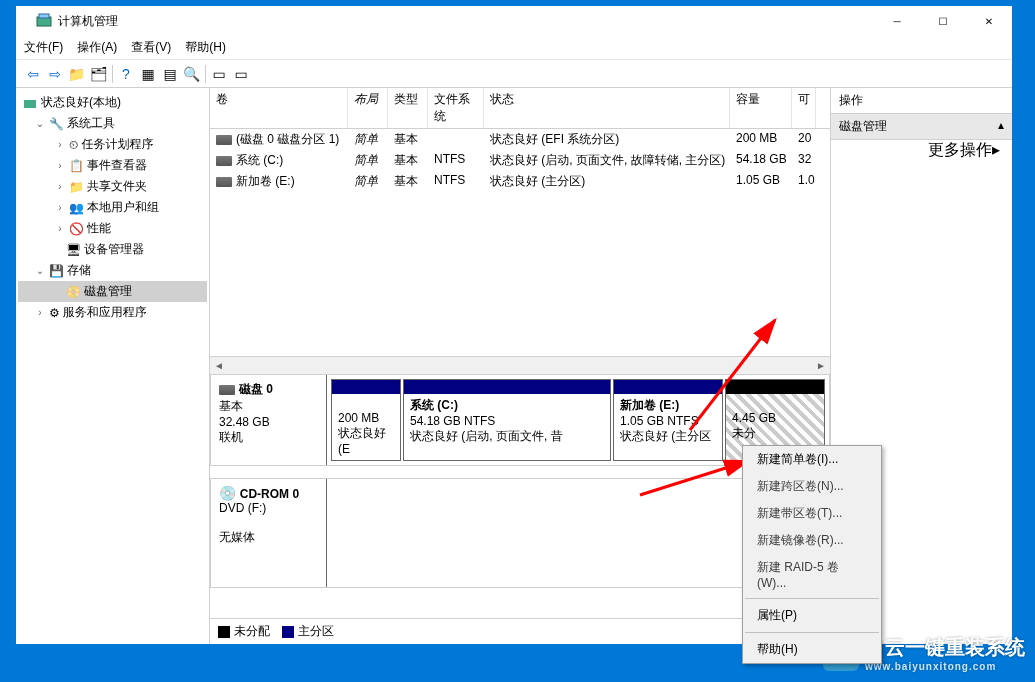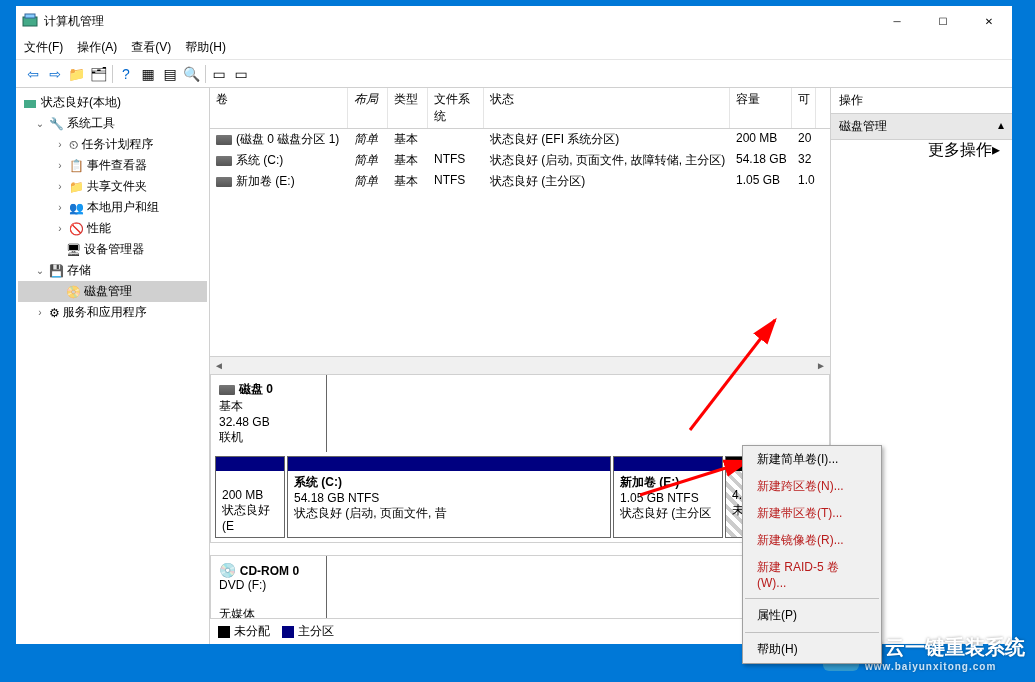--- a/index.html
+++ b/index.html
@@ -1,18 +1,18 @@
 <!DOCTYPE html>
 <html><head>
 <meta charset="utf-8">
 <style>
 * { box-sizing: border-box; margin: 0; padding: 0; font-family: "Microsoft YaHei", "Segoe UI", sans-serif; }
 body { background: #0078d7; width: 1035px; height: 682px; overflow: hidden; position: relative; }
 .window { position: absolute; left: 15px; top: 5px; width: 998px; height: 640px; background: #fff; border: 1px solid #0078d7; display: flex; flex-direction: column; }
-.titlebar { height: 30px; background: #fff; display: flex; align-items: center; padding-left: 6px; }
+.titlebar { height: 30px; background: #fff; display: flex; align-items: center; padding-left: 20px; }
 .titlebar-icon { width: 16px; height: 16px; margin-right: 6px; }
 .titlebar-text { font-size: 12px; flex: 1; }
 .titlebar-controls { display: flex; height: 100%; }
 .titlebar-btn { width: 46px; height: 100%; display: flex; align-items: center; justify-content: center; font-size: 10px; }
 .titlebar-btn.close { background: #fff; color: #000; }
 .menubar { height: 24px; display: flex; align-items: center; padding-left: 8px; border-bottom: 1px solid #e5e5e5; }
 .menubar span { font-size: 12px; margin-right: 14px; }
 .toolbar { height: 28px; display: flex; align-items: center; padding-left: 8px; gap: 4px; border-bottom: 1px solid #d0d0d0; }
 .tool-icon { width: 18px; height: 18px; display: inline-flex; align-items: center; justify-content: center; font-size: 14px; }
 .content { flex: 1; display: flex; overflow: hidden; }
@@ -23,38 +23,38 @@
 .main-pane { flex: 1; display: flex; flex-direction: column; border-right: 1px solid #d0d0d0; overflow: hidden; }
 .volumes-table { flex: 0 0 268px; overflow: auto; }
 .vol-header { display: flex; border-bottom: 1px solid #d0d0d0; background: #fff; }
 .vol-header > div { font-size: 12px; padding: 3px 6px; border-right: 1px solid #e5e5e5; }
 .vol-row { display: flex; }
 .vol-row > div { font-size: 12px; padding: 2px 6px; white-space: nowrap; overflow: hidden; }
 .col-vol { width: 138px; } .col-layout { width: 40px; font-style: italic; } .col-type { width: 40px; } .col-fs { width: 56px; } .col-status { width: 246px; } .col-cap { width: 62px; } .col-free { width: 24px; }
 .scrollbar-h { height: 18px; background: #f0f0f0; border-top: 1px solid #d0d0d0; display: flex; align-items: center; }
 .scroll-arrow { width: 18px; height: 18px; display: flex; align-items: center; justify-content: center; font-size: 10px; color: #666; }
 .disk-map { flex: 1; overflow: auto; padding: 0; }
-.disk-row { display: flex; border: 1px solid #d0d0d0; margin: 0; flex-direction: column; }
+.disk-row { display: flex; border: 1px solid #d0d0d0; margin: 0; }
 .disk-label { width: 116px; padding: 6px 8px; font-size: 12px; border-right: 1px solid #666; }
 .disk-label .dname { font-weight: bold; }
 .partitions { flex: 1; display: flex; padding: 4px; gap: 2px; }
 .partition { border: 1px solid #666; font-size: 12px; padding: 4px 6px; overflow: hidden; }
 .partition .pbar { height: 14px; margin: -4px -6px 3px -6px; }
 .bar-blue { background: #000080; }
 .bar-black { background: #000; }
 .unalloc { background: repeating-linear-gradient(45deg,#fff,#fff 4px,#ccc 4px,#ccc 8px); }
 .legend { padding: 4px 8px; font-size: 12px; display: flex; gap: 12px; border-top: 1px solid #d0d0d0; }
 .legend-swatch { display: inline-block; width: 12px; height: 12px; vertical-align: middle; margin-right: 4px; }
 .actions-pane { width: 181px; }
 .actions-header { font-size: 12px; padding: 4px 8px; border-bottom: 1px solid #d0d0d0; }
 .actions-section { background: #e8e8e8; font-size: 12px; padding: 4px 8px; display: flex; justify-content: space-between; border-bottom: 1px solid #d0d0d0; }
 .actions-item { font-size: 16px; padding: 0 12px 6px 24px; display: flex; justify-content: flex-end; }
 .context-menu { position: absolute; left: 742px; top: 445px; width: 140px; background: #f0f0f0; border: 1px solid #a0a0a0; box-shadow: 2px 2px 4px rgba(0,0,0,0.3); z-index: 100; }
 .context-menu .menu-item { font-size: 12px; padding: 5px 14px; color: #000; }
-.context-menu .menu-item.disabled { color: #b91c1c; }
+.context-menu .menu-item.disabled { color: #404040; }
 .context-menu .sep { height: 1px; background: #c0c0c0; margin: 3px 2px; }
 .arrow-red { position: absolute; pointer-events: none; }
 .watermark { position: absolute; right: 10px; bottom: 10px; color: #fff; font-size: 20px; font-weight: bold; text-shadow: 0 0 3px rgba(0,0,0,.4); display: flex; align-items: center; gap: 6px; }
 .watermark-icon { width: 36px; height: 36px; background: #39c; border-radius: 6px; display: flex; align-items: center; justify-content: center; color: #fff; font-size: 22px; }
 .watermark-sub { font-size: 10px; letter-spacing: 1px; opacity: .8; display: block; font-weight: bold; }
 .disk-icon-mini { width: 16px; height: 10px; display: inline-block; background: linear-gradient(#777,#555); border-radius: 1px; margin-right: 4px; vertical-align: middle; }
 </style>
 </head>
 <body>
 

